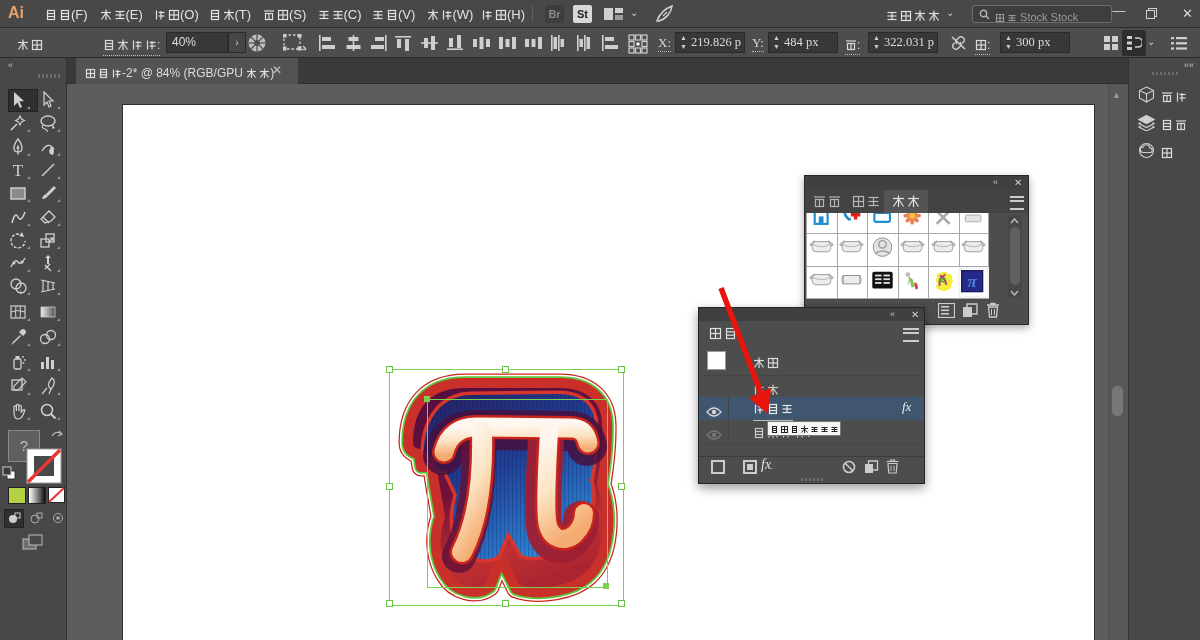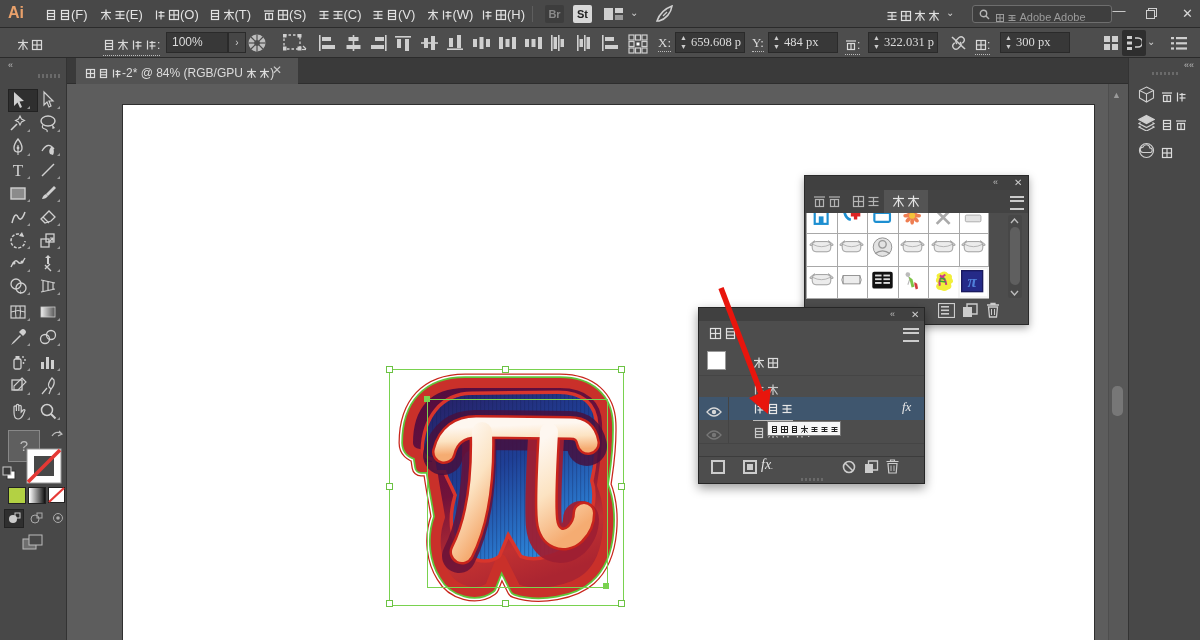--- a/index.html
+++ b/index.html
@@ -181,21 +181,21 @@
         <rect x="1.5" y="1.5" width="7.0" height="7.0"></rect>
         <line x1="5.0" y1="1.5" x2="5.0" y2="8.5"></line>
         <line x1="1.5" y1="5.0" x2="8.5" y2="5.0"></line>
       </g>
       <g transform="translate(12,0)" stroke="#9b9b9b" stroke-width="1.0" fill="none">
         <line x1="1.5" y1="2.5" x2="8.5" y2="2.5"></line>
         <line x1="1.5" y1="5.0" x2="8.5" y2="5.0"></line>
         <line x1="1.5" y1="7.5" x2="8.5" y2="7.5"></line>
         <line x1="5.0" y1="2.5" x2="5.0" y2="7.5"></line>
       </g>
-    </svg><span style="color:#9b9b9b;font-size:11px;vertical-align:1px;"> Adobe Adobe</span></div>
+    </svg><span style="color:#9b9b9b;font-size:11px;vertical-align:1px;"> Stock Stock</span></div>
 <div class="abs" style="left:1106px;top:3px;width:26px;height:20px;color:#d8d8d8;font-size:13px;text-align:center;">—</div>
 <svg class="abs" style="left:1146px;top:8px;" width="11" height="11" viewBox="0 0 11 11">
     <rect x="2.5" y="0.5" width="8" height="8" fill="none" stroke="#d0d0d0"></rect>
     <rect x="0.5" y="2.5" width="8" height="8" fill="#484848" stroke="#d0d0d0"></rect>
   </svg>
 <div class="abs" style="left:1182px;top:6px;color:#d8d8d8;font-size:13px;">✕</div>
 <div class="abs" style="left:0;top:28px;width:1200px;height:30px;background:#4d4d4d;border-bottom:1px solid #2b2b2b;box-sizing:border-box;"></div>
 <div class="abs" style="left:17px;top:36px;"><svg width="26" height="12" viewBox="0 0 26 12" style="vertical-align:-1px">
       <g transform="translate(0,0)" stroke="#dadada" stroke-width="1.2" fill="none">
         <line x1="6.0" y1="0.5" x2="6.0" y2="11.0"></line>
@@ -227,21 +227,21 @@
         <line x1="4.5" y1="3.5" x2="10.5" y2="3.5"></line>
         <line x1="4.5" y1="7.0" x2="10.5" y2="7.0"></line>
       </g>
       <g transform="translate(42,0)" stroke="#dadada" stroke-width="1.2" fill="none">
         <line x1="2.5" y1="1.5" x2="2.5" y2="10.5"></line>
         <line x1="7.0" y1="2.0" x2="7.0" y2="10.5"></line>
         <line x1="4.5" y1="3.5" x2="10.5" y2="3.5"></line>
         <line x1="4.5" y1="7.0" x2="10.5" y2="7.0"></line>
       </g>
     </svg><span style="color:#dadada;font-size:12px;vertical-align:1px;">:</span></div>
-<div class="abs" style="left:166px;top:32px;width:62px;height:21px;background:#383838;border:1px solid #2a2a2a;box-sizing:border-box;color:#dcdcdc;font-size:12px;line-height:19px;padding-left:5px;">100%</div>
+<div class="abs" style="left:166px;top:32px;width:62px;height:21px;background:#383838;border:1px solid #2a2a2a;box-sizing:border-box;color:#dcdcdc;font-size:12px;line-height:19px;padding-left:5px;">40%</div>
 <div class="abs" style="left:228px;top:32px;width:18px;height:21px;background:#464646;border:1px solid #2a2a2a;box-sizing:border-box;color:#ccc;font-size:10px;text-align:center;line-height:19px;">›</div>
 <svg class="abs" style="left:247px;top:33px;" width="20" height="20" viewBox="0 0 20 20">
     <circle cx="10" cy="10" r="8.5" fill="#bdbdbd"></circle>
     <circle cx="10" cy="10" r="3" fill="#4d4d4d"></circle>
     <g stroke="#4d4d4d" stroke-width="1.2">
       <line x1="10" y1="1.5" x2="10" y2="7"></line>
       <line x1="10" y1="13" x2="10" y2="18.5"></line>
       <line x1="1.5" y1="10" x2="7" y2="10"></line>
       <line x1="13" y1="10" x2="18.5" y2="10"></line>
       <line x1="4" y1="4" x2="7.9" y2="7.9"></line>
@@ -334,21 +334,21 @@
       <rect x="14" y="7.5" width="5" height="5"></rect>
       <rect x="7.5" y="14" width="5" height="5"></rect>
     </g>
     <rect x="8.5" y="8.5" width="3" height="3" fill="#fff"></rect>
   </svg>
 <div class="abs" style="left:658px;top:35px;color:#dadada;font-size:13px;font-family:'Liberation Serif',serif;border-bottom:1px dotted #bbb;">X:</div>
 <div class="abs" style="left:675px;top:32px;width:16px;height:21px;background:#383838;border:1px solid #2a2a2a;border-right:none;box-sizing:border-box;">
     <div style="color:#ccc;font-size:7px;text-align:center;line-height:10px;">▲</div>
     <div style="color:#ccc;font-size:7px;text-align:center;line-height:8px;">▼</div>
   </div>
-<div class="abs" style="left:691px;top:32px;width:54px;height:21px;background:#383838;border:1px solid #2a2a2a;border-left:none;box-sizing:border-box;color:#dcdcdc;font-size:12.5px;line-height:19px;font-family:'Liberation Serif',serif;">659.608 p</div>
+<div class="abs" style="left:691px;top:32px;width:54px;height:21px;background:#383838;border:1px solid #2a2a2a;border-left:none;box-sizing:border-box;color:#dcdcdc;font-size:12.5px;line-height:19px;font-family:'Liberation Serif',serif;">219.826 p</div>
 <div class="abs" style="left:752px;top:35px;color:#dadada;font-size:13px;font-family:'Liberation Serif',serif;border-bottom:1px dotted #bbb;">Y:</div>
 <div class="abs" style="left:768px;top:32px;width:16px;height:21px;background:#383838;border:1px solid #2a2a2a;border-right:none;box-sizing:border-box;">
     <div style="color:#ccc;font-size:7px;text-align:center;line-height:10px;">▲</div>
     <div style="color:#ccc;font-size:7px;text-align:center;line-height:8px;">▼</div>
   </div>
 <div class="abs" style="left:784px;top:32px;width:54px;height:21px;background:#383838;border:1px solid #2a2a2a;border-left:none;box-sizing:border-box;color:#dcdcdc;font-size:12.5px;line-height:19px;font-family:'Liberation Serif',serif;">484 px</div>
 <div class="abs" style="left:845px;top:36px;border-bottom:1px dotted #bbb;white-space:nowrap;"><svg width="12" height="12" viewBox="0 0 12 12" style="vertical-align:-1px">
       <g transform="translate(0,0)" stroke="#dadada" stroke-width="1.2" fill="none">
         <line x1="1.0" y1="2.0" x2="11.0" y2="2.0"></line>
         <rect x="2.5" y="4.5" width="7.0" height="6.0"></rect>

